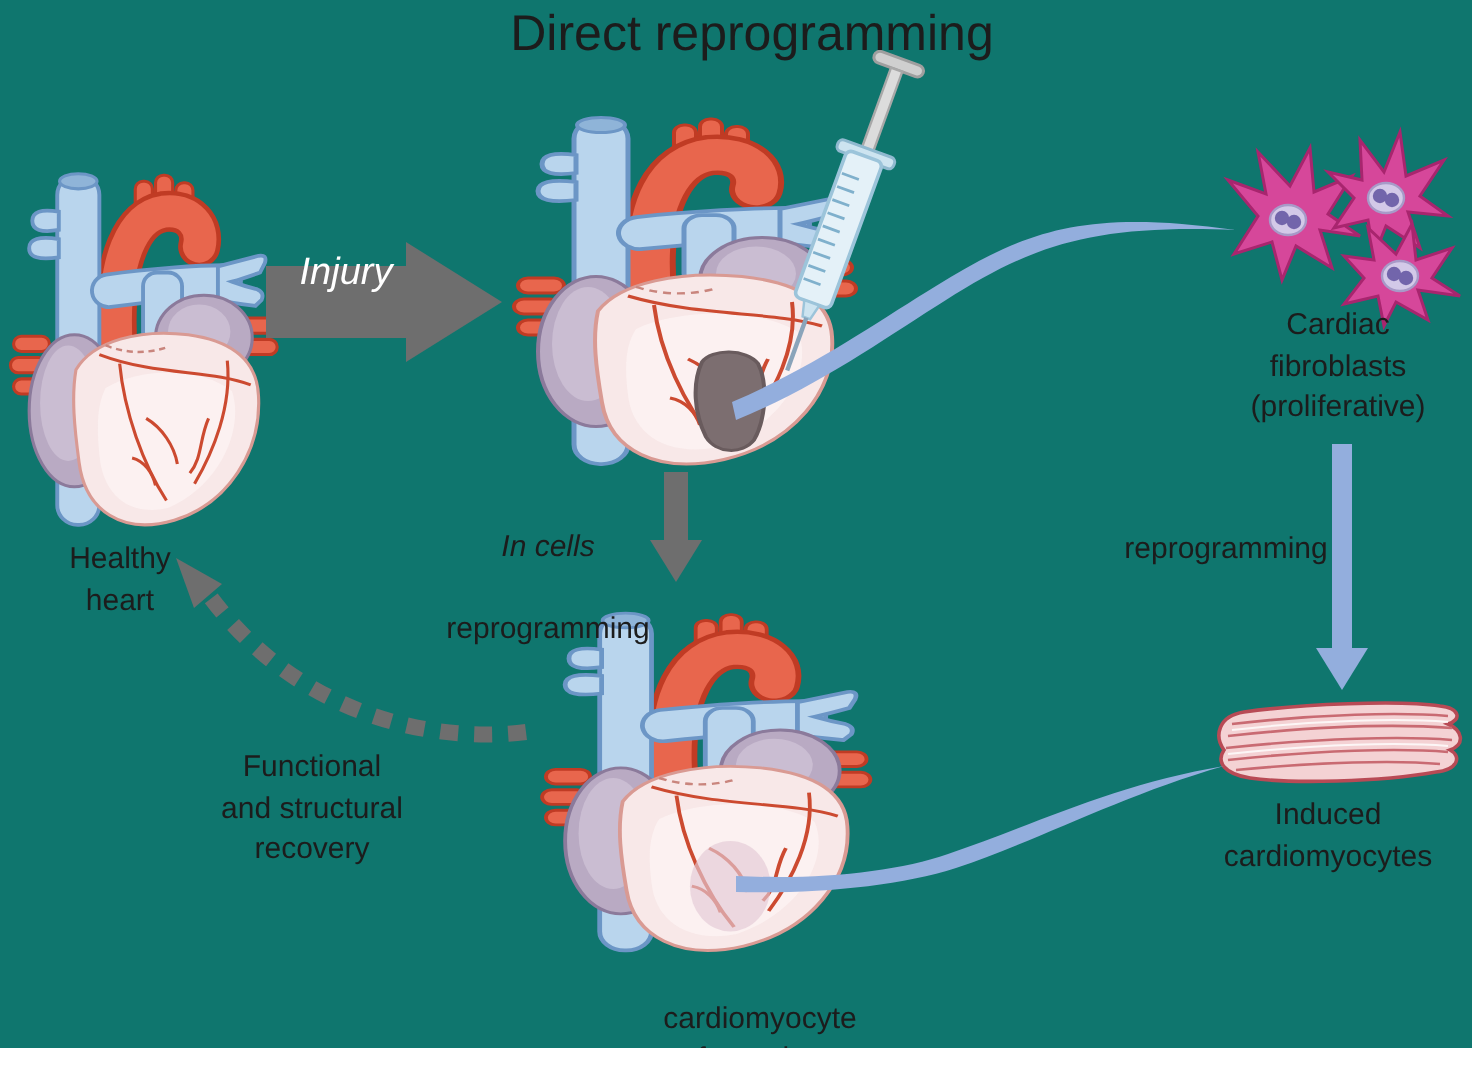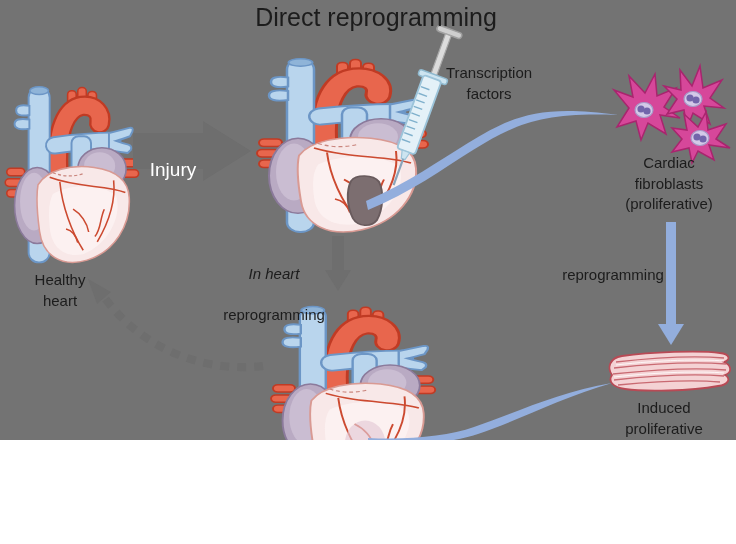--- a/index.html
+++ b/index.html
@@ -1,16 +1,16 @@
 <!DOCTYPE html>
 <html style="--accent_blue: #93aedd; --arrow_gray: #6e6e6e; --text: #1c1c1c; --heart_red: #e8664d; --vessel_blue: #b9d5ed; --atrium_purple: #b9aac3; --ventricle_pink: #f8e8e8; --infarct_gray: #7c6e70; --fibroblast_pink: #d6479a; --nucleus_purple: #7265ab; --muscle_pink: #f4d2d4; --muscle_outline: #b84a55;"><head>
 <meta charset="utf-8">
 <style>
   html,body{margin:0;padding:0;background:#ffffff;}
-  .canvas{position:relative;width:736px;height:440px;background:#737373;overflow:hidden;
+  .canvas{position:relative;width:736px;height:524px;background:#0f766e;overflow:hidden;
           font-family:"Liberation Sans",sans-serif;color:var(--text,#1c1c1c);}
   svg{position:absolute;left:0;top:0;}
   .label{position:absolute;font-size:15px;line-height:1.38;text-align:center;
          white-space:pre-line;color:var(--text,#1c1c1c);}
   .title{font-size:25px;line-height:1.1;}
   .injury-label{font-size:19px;color:#ffffff;white-space:nowrap;}
   .italic{font-style:italic;display:block;}
   .rest{display:block;white-space:pre-line;}
   
   .tube{fill:#b9d5ed;stroke:#6c96c6;stroke-width:2.5;}
@@ -146,43 +146,44 @@
 
     <g>
       <path class="gray-dash" d="M263,366 C215,372 148,357 104,297" fill="none" stroke-width="8" stroke-dasharray="9 8"></path>
       <polygon class="gray-fill" points="88,279 111,292 97,304"></polygon>
     </g>
   </svg>
 
   <div class="label title" style="left:196px;top:4px;width:360px;">Direct reprogramming</div>
 
 
-  <div class="label injury-label" style="left:136px;top:157px;width:74px;">Injury</div>
+  <div class="label injury-label" style="left:136px;top:124px;width:74px;font-style:italic;">Injury</div>
 
-  <div class="label" style="left:430px;top:63px;width:118px;">Transcription
-factors</div>
 
   <div class="label" style="left:598px;top:153px;width:142px;">Cardiac
 fibroblasts
 (proliferative)</div>
 
   <div class="label" style="left:212px;top:243px;width:124px;">
-    <span class="italic">In heart</span>
+    <span class="italic">In cells</span>
     <span class="rest">reprogramming</span>
   </div>
 
   <div class="label" style="left:554px;top:244px;width:118px;">
     <span class="rest">reprogramming</span>
   </div>
 
   <div class="label" style="left:14px;top:270px;width:92px;">Healthy
 heart</div>
 
+  <div class="label" style="left:90px;top:374px;width:132px;">Functional
+and structural
+recovery</div>
 
   <div class="label" style="left:290px;top:479px;width:180px;">
     <span class="rest">cardiomyocyte
 formation</span>
   </div>
 
   <div class="label" style="left:592px;top:398px;width:144px;">Induced
-proliferative</div>
+cardiomyocytes</div>
 
 </div>
 
 </body></html>

